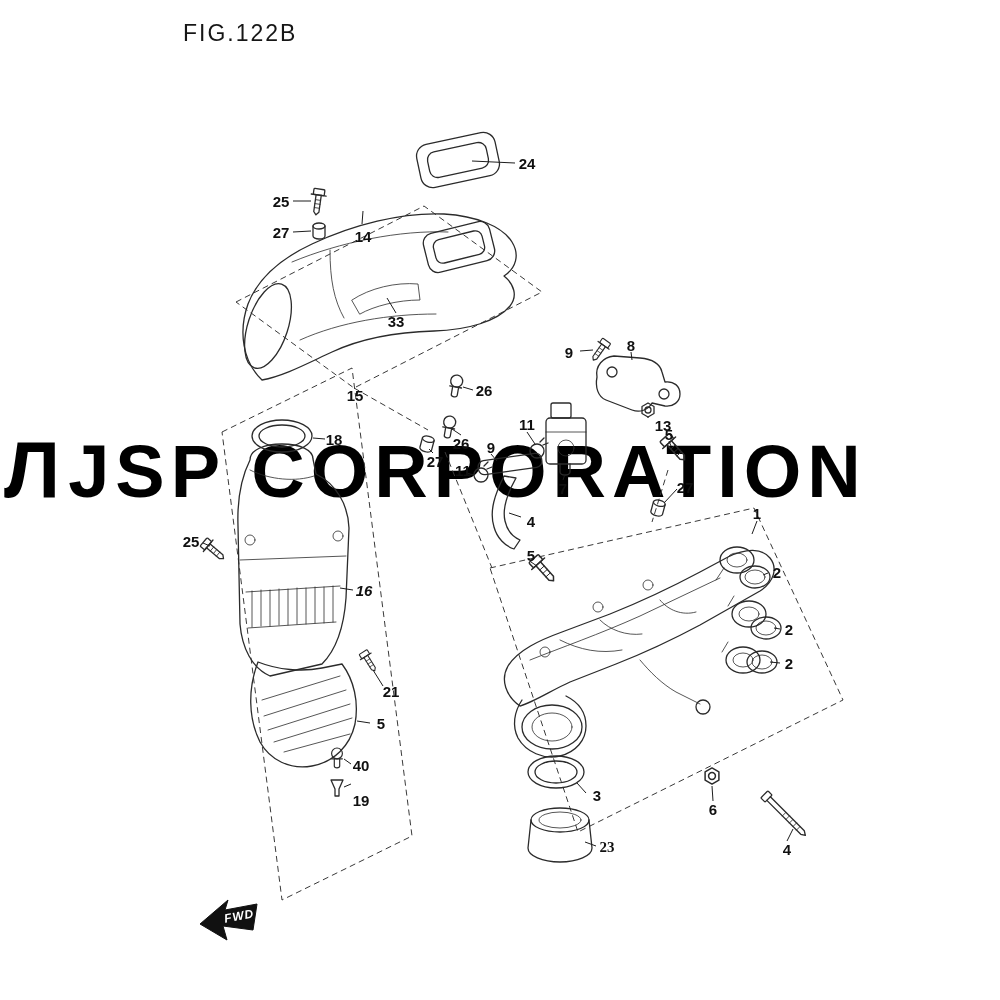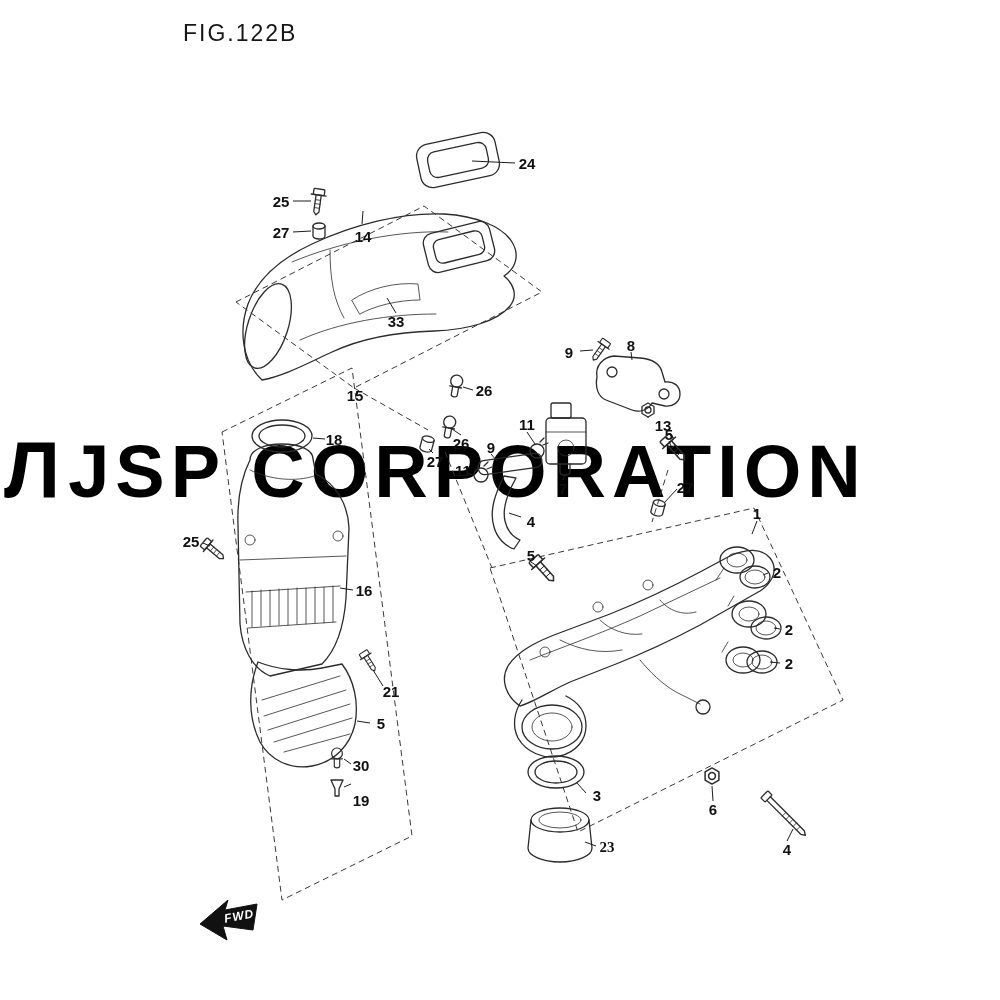--- a/index.html
+++ b/index.html
@@ -248,25 +248,25 @@
       <div class="callout" style="left: 461px; top: 443px;">26</div>
       <div class="callout" style="left: 435px; top: 461px;">27</div>
       <div class="callout" style="left: 463px; top: 470px;">11</div>
       <div class="callout" style="left: 563px; top: 488px;">7</div>
       <div class="callout" style="left: 669px; top: 434px;">5</div>
       <div class="callout" style="left: 685px; top: 487px;">27</div>
       <div class="callout" style="left: 531px; top: 521px;">4</div>
       <div class="callout" style="left: 334px; top: 439px;">18</div>
       <div class="callout" style="left: 355px; top: 395px;">15</div>
       <div class="callout" style="left: 191px; top: 541px;">25</div>
-      <div class="callout" style="left: 364px; top: 590px;">16</div>
+      <div class="callout" style="left: 364px; top: 590px; font-style: italic;">16</div>
       <div class="callout" style="left: 531px; top: 555px;">5</div>
       <div class="callout" style="left: 391px; top: 691px;">21</div>
       <div class="callout" style="left: 381px; top: 723px;">5</div>
-      <div class="callout" style="left: 361px; top: 765px;">30</div>
+      <div class="callout" style="left: 361px; top: 765px;">40</div>
       <div class="callout" style="left: 361px; top: 800px;">19</div>
       <div class="callout" style="left: 757px; top: 513px;">1</div>
       <div class="callout" style="left: 777px; top: 572px;">2</div>
       <div class="callout" style="left: 789px; top: 629px;">2</div>
       <div class="callout" style="left: 789px; top: 663px;">2</div>
       <div class="callout" style="left: 597px; top: 795px;">3</div>
       <div class="callout" style="left: 713px; top: 809px;">6</div>
       <div class="callout" style="left: 607px; top: 847px; font-family: Liberation Serif, serif;">23</div>
       <div class="callout" style="left: 787px; top: 849px;">4</div>
     </div>

